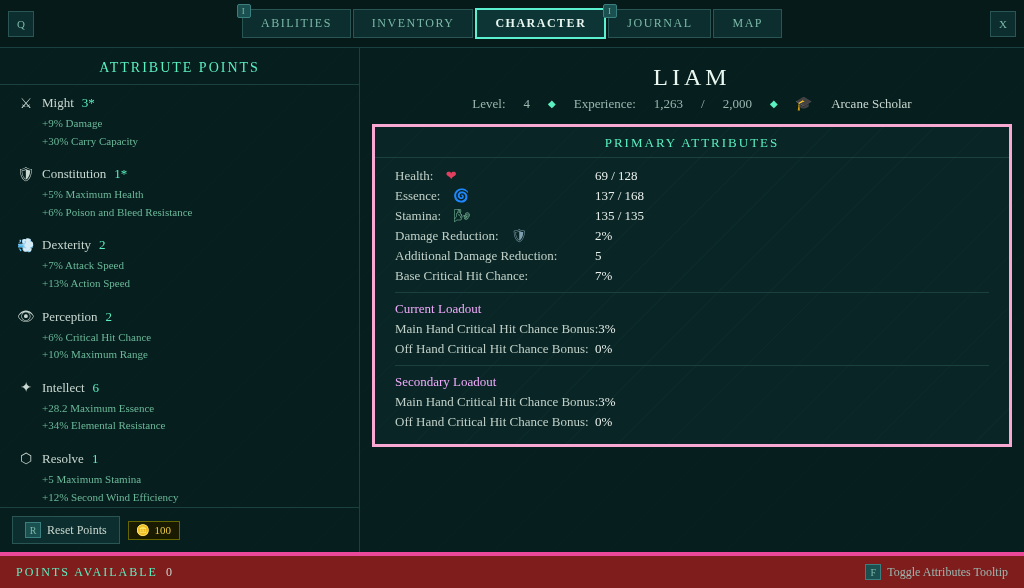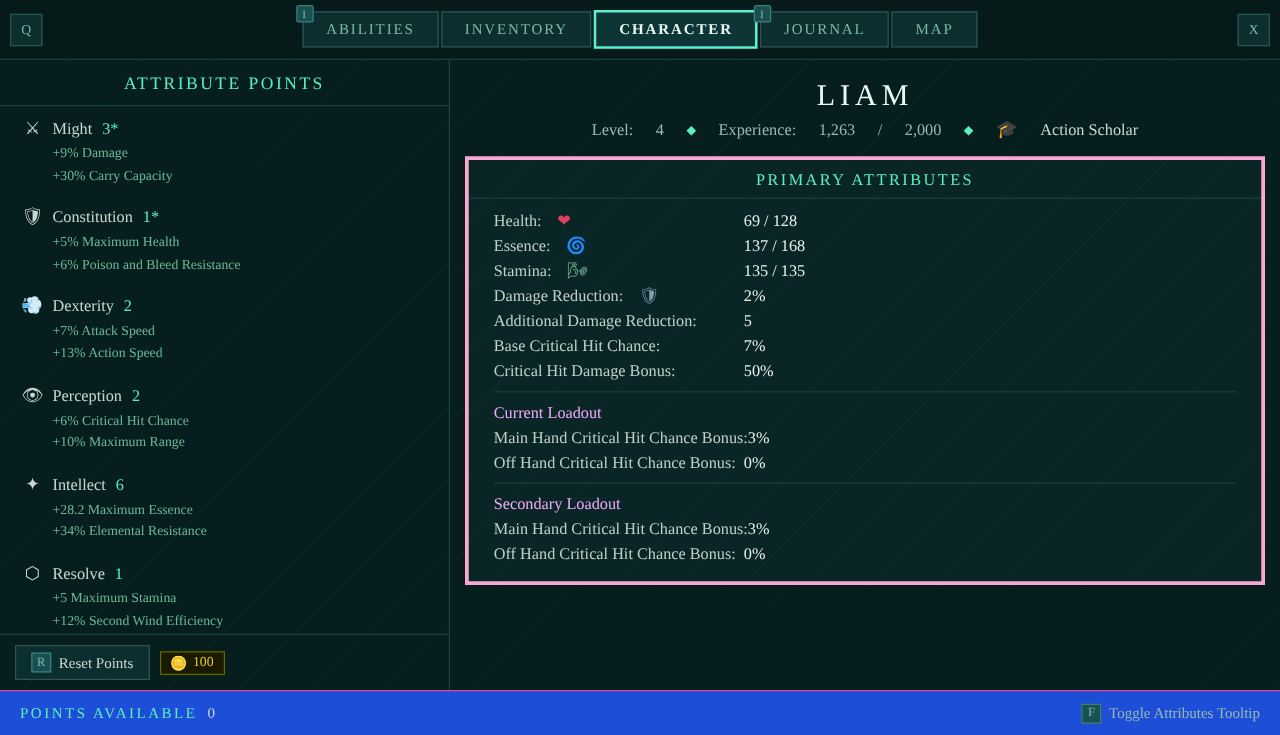--- a/index.html
+++ b/index.html
@@ -307,22 +307,22 @@
     }
     .pa-section-title {
       color: #f0abfc;
       font-size: 13px;
       margin-bottom: 4px;
     }
 
     
     .bottom-status {
       height: 36px;
-      background: #1d4ed8;
-      border-top: 1px solid #ec4899;
+      background: #7f1d1d;
+      border-top: 4px solid #ec4899;
       display: flex;
       align-items: center;
       justify-content: space-between;
       padding: 0 16px;
     }
     .points-available {
       color: #5af0c0;
       font-size: 12px;
       letter-spacing: 2px;
       display: flex;
@@ -470,21 +470,21 @@
       <div class="char-info">
         <span>Level:</span>
         <span>4</span>
         <span class="diamond">◆</span>
         <span>Experience:</span>
         <span>1,263</span>
         /
         <span>2,000</span>
         <span class="diamond">◆</span>
         <span class="class-icon">🎓</span>
-        <span class="class-name">Action Scholar</span>
+        <span class="class-name">Arcane Scholar</span>
       </div>
     </div>
 
     <div class="primary-attrs-box">
       <div class="pa-title">Primary Attributes</div>
       <div class="pa-content">
 
         <div class="pa-row">
           <span class="pa-label">
             Health:&nbsp;&nbsp;<span style="color:#e04060">❤</span>
@@ -516,24 +516,20 @@
         <div class="pa-row">
           <span class="pa-label">Additional Damage Reduction:</span>
           <span class="pa-value">5</span>
         </div>
 
         <div class="pa-row">
           <span class="pa-label">Base Critical Hit Chance:</span>
           <span class="pa-value">7%</span>
         </div>
 
-        <div class="pa-row">
-          <span class="pa-label">Critical Hit Damage Bonus:</span>
-          <span class="pa-value">50%</span>
-        </div>
 
         <hr class="pa-divider">
 
         <div class="pa-section-title">Current Loadout</div>
         <div class="pa-row">
           <span class="pa-label">Main Hand Critical Hit Chance Bonus:</span>
           <span class="pa-value">3%</span>
         </div>
         <div class="pa-row">
           <span class="pa-label">Off Hand Critical Hit Chance Bonus:</span>

